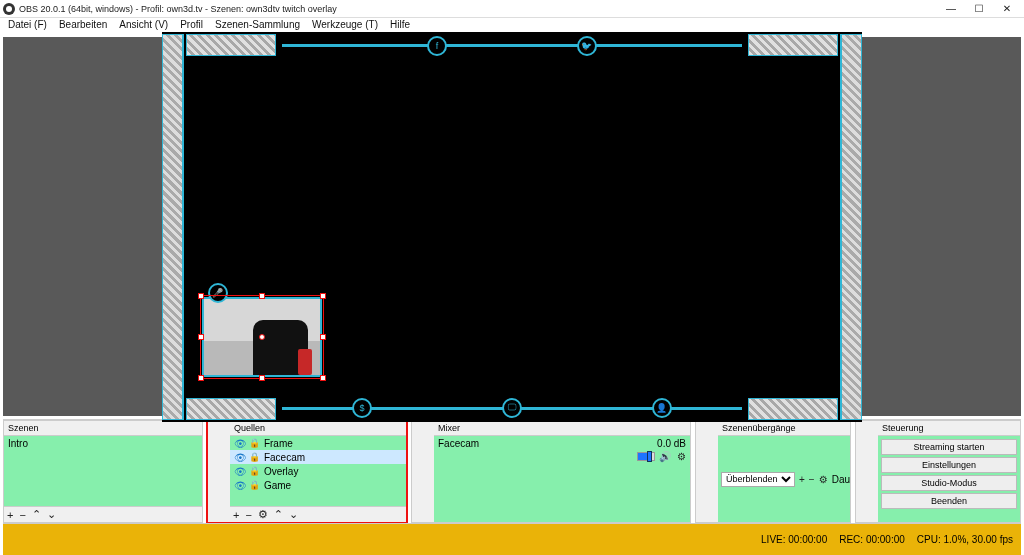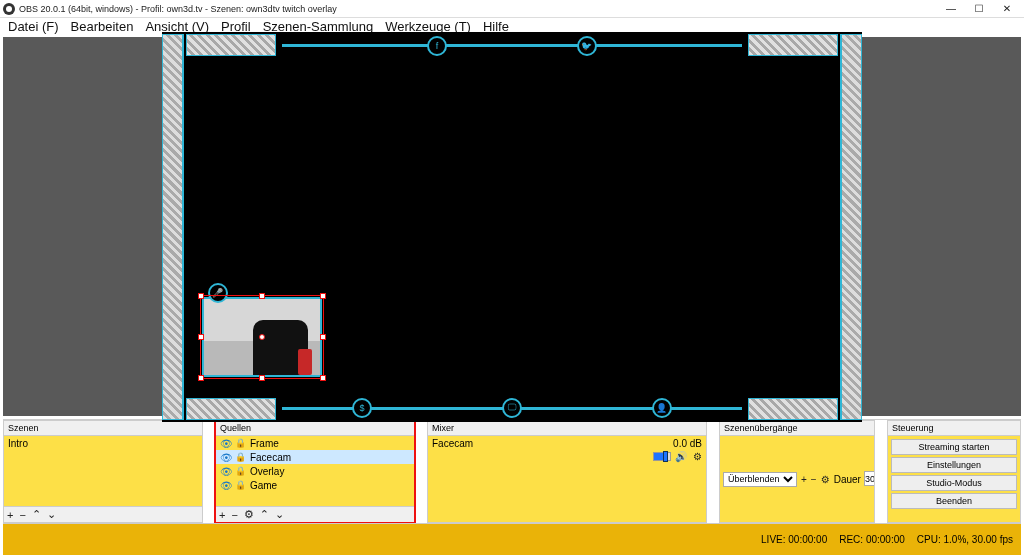--- a/index.html
+++ b/index.html
@@ -7,21 +7,21 @@
 
   
   .titlebar { display: flex; align-items: center; height: 18px; padding: 0 3px; background: #fff; border-bottom: 1px solid #ddd; }
   .titlebar .logo { width: 12px; height: 12px; border-radius: 50%; background: #333; margin-right: 4px; position: relative; }
   .titlebar .logo::after { content:""; position:absolute; width:6px; height:6px; border-radius:50%; background:#fff; top:3px; left:3px;}
   .titlebar .title { flex: 1; font-size: 9px; color: #222; }
   .titlebar .winbtn { width: 28px; height: 16px; display:flex; align-items:center; justify-content:center; color:#222; }
 
   
   .menubar { display: flex; height: 16px; background: #fff; padding: 0 2px; }
-  .menubar .mi { padding: 1px 6px; font-size: 13px; color:#111; }
+  .menubar .mi { padding: 1px 6px; font-size: 10px; color:#111; }
 
   
   .preview-wrap { flex: 1; background: #595959; margin: 3px; display: flex; align-items: center; justify-content: center; min-height: 0; }
   .preview { width: 700px; height: 390px; background: #000; position: relative; overflow: hidden; }
 
   
   .ov-bar { position:absolute; left:0; right:0; height:24px; display:flex; align-items:center; justify-content:center; gap:130px; }
   .ov-top { top:2px; }
   .ov-bot { bottom:2px; }
   .ov-edge { position:absolute; top:2px; bottom:2px; width:22px; background:repeating-linear-gradient(45deg,#ddd 0 3px,#aaa 3px 6px); border:1px solid #2fb6d6; }
@@ -44,23 +44,23 @@
   .selbox { position:absolute; left:38px; bottom:43px; width:124px; height:84px; border:1px solid #e11; }
   .selbox .h { position:absolute; width:6px; height:6px; background:#fff; border:1px solid #e11; }
   .h.tl{left:-3px;top:-3px}.h.tr{right:-3px;top:-3px}.h.bl{left:-3px;bottom:-3px}.h.br{right:-3px;bottom:-3px}
   .h.tm{left:50%;top:-3px;margin-left:-3px}.h.bm{left:50%;bottom:-3px;margin-left:-3px}
   .h.ml{left:-3px;top:50%;margin-top:-3px}.h.mr{right:-3px;top:50%;margin-top:-3px}
   .h.cc{left:50%;top:50%;margin:-3px 0 0 -3px; border-radius:50%; }
 
   
   .panels { display:flex; height:104px; border-top:1px solid #ccc; margin:0 3px; }
   .panel { display:flex; flex-direction:column; border:1px solid #ccc; background:#f0f0f0; }
-  .panel + .panel { margin-left:12px; }
+  .panel + .panel { margin-left:4px;padding-left:22px; }
   .panel .hd { background:#f0f0f0; padding:2px 4px; font-size:9px; border-bottom:1px solid #ccc; }
-  .panel .body { flex:1; background:#fde047; overflow:auto; }
+  .panel .body { flex:1; background:#86efac; overflow:auto; }
   .panel .tb { height:16px; background:#f0f0f0; border-top:1px solid #ccc; display:flex; align-items:center; padding:0 3px; gap:6px; }
   .tb .ic { font-size:11px; color:#222; }
 
   .p-scenes { width:200px; }
   .p-sources { width:200px; outline:2px solid #e11; outline-offset:-1px; }
   .p-mixer { width:280px; }
   .p-trans { width:156px;justify-content:center; }
   .p-ctrl { flex:1; }
 
   .list .row { display:flex; align-items:center; height:14px; padding:0 4px; font-size:9px; gap:3px; }

